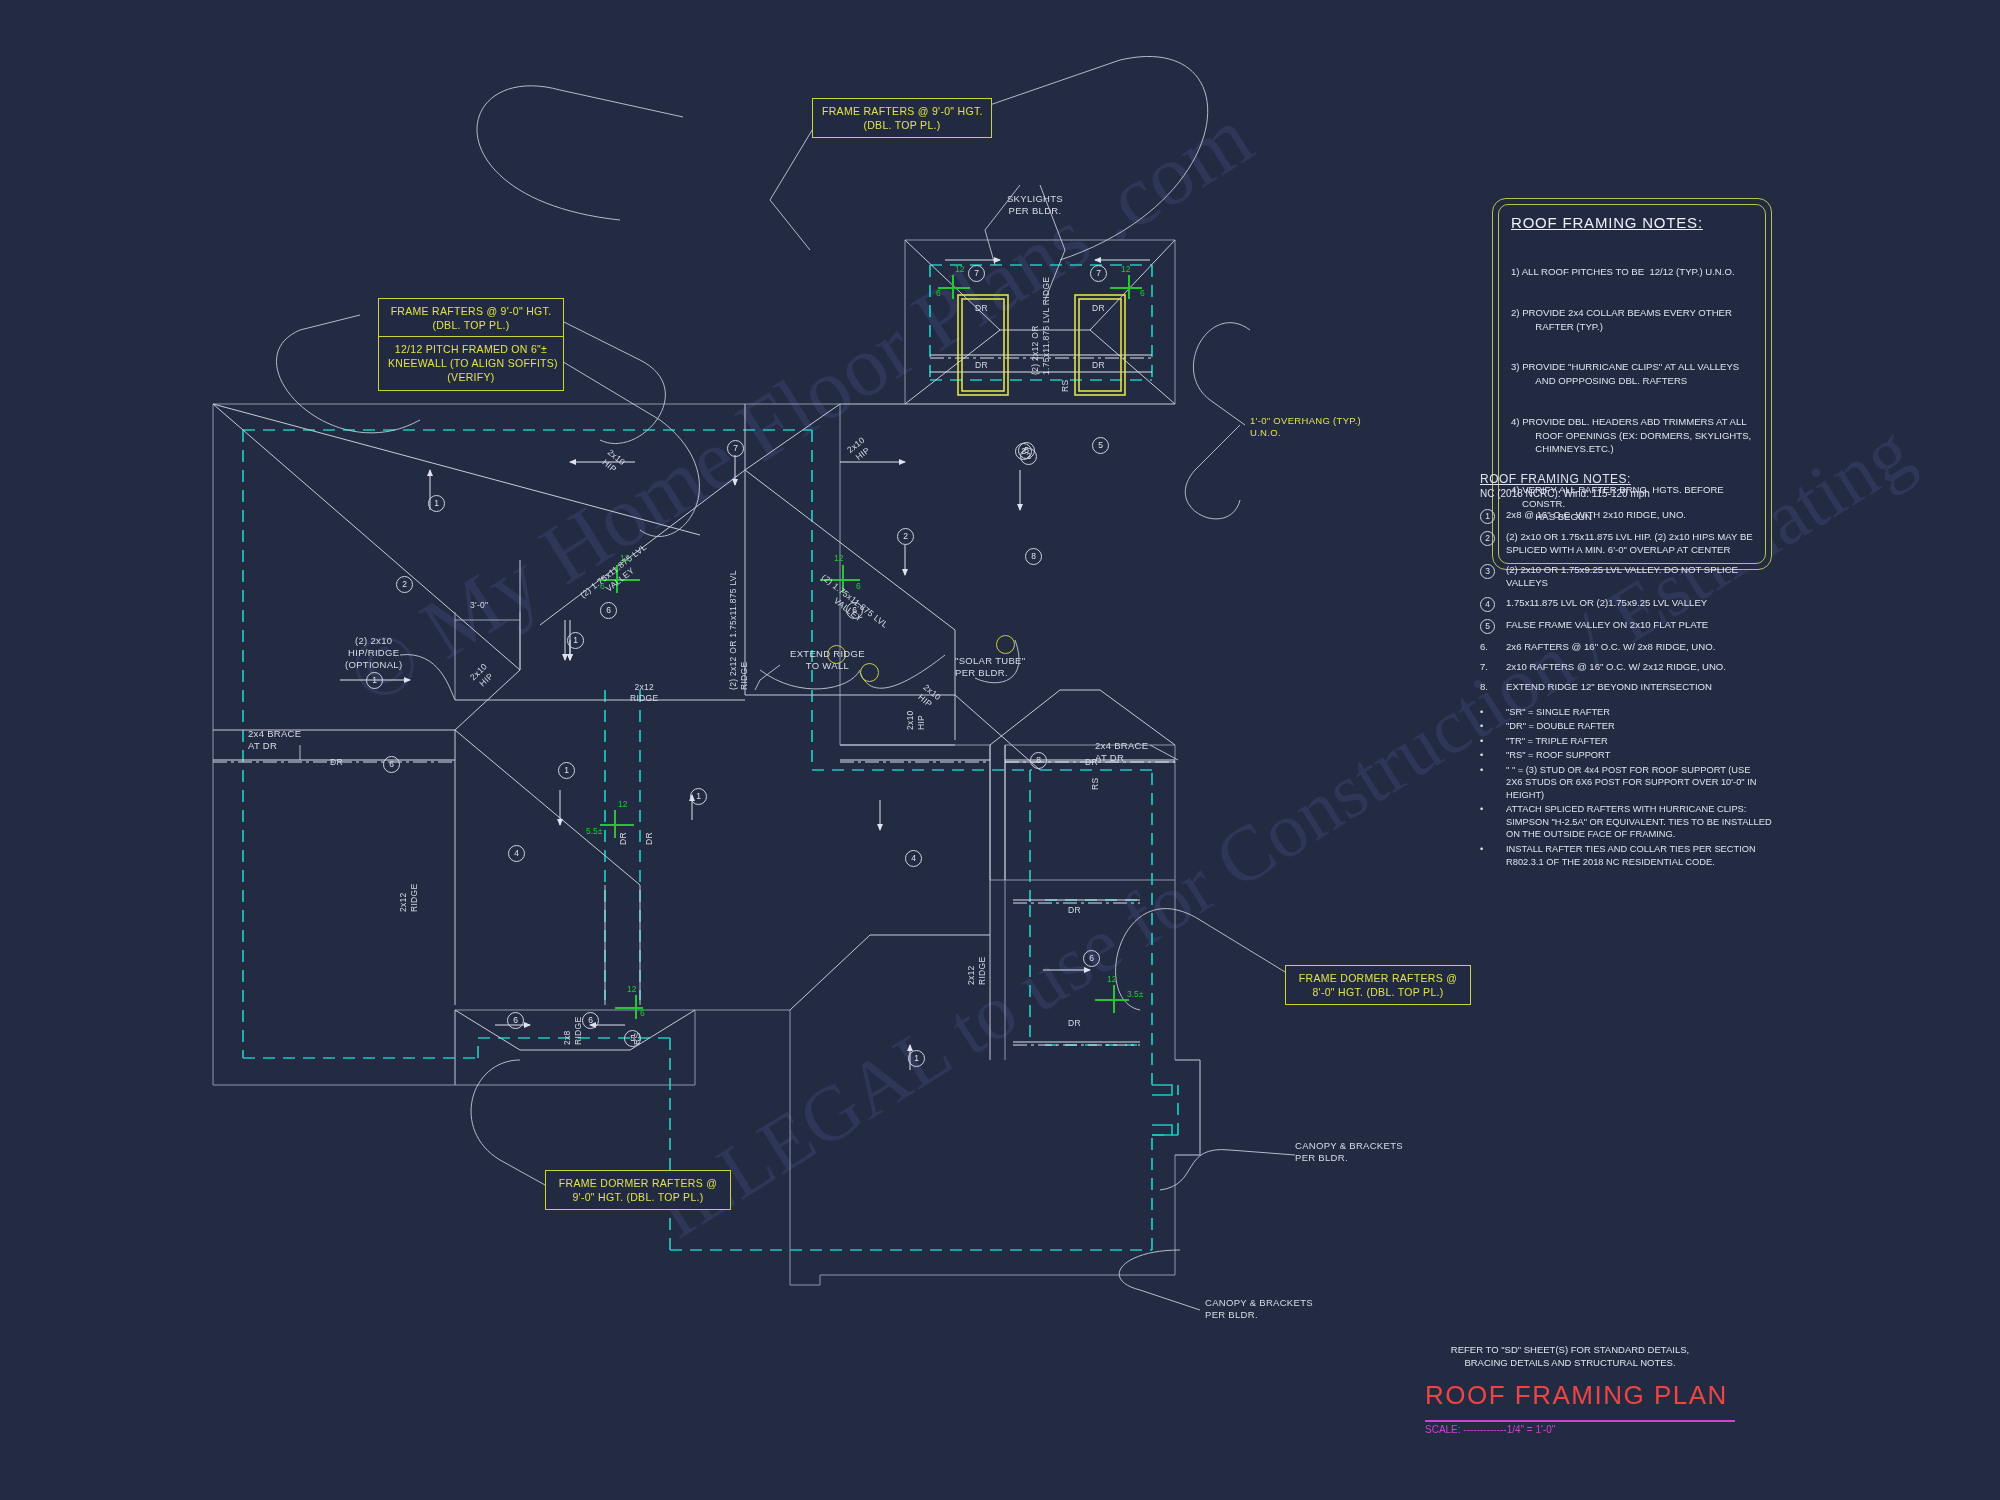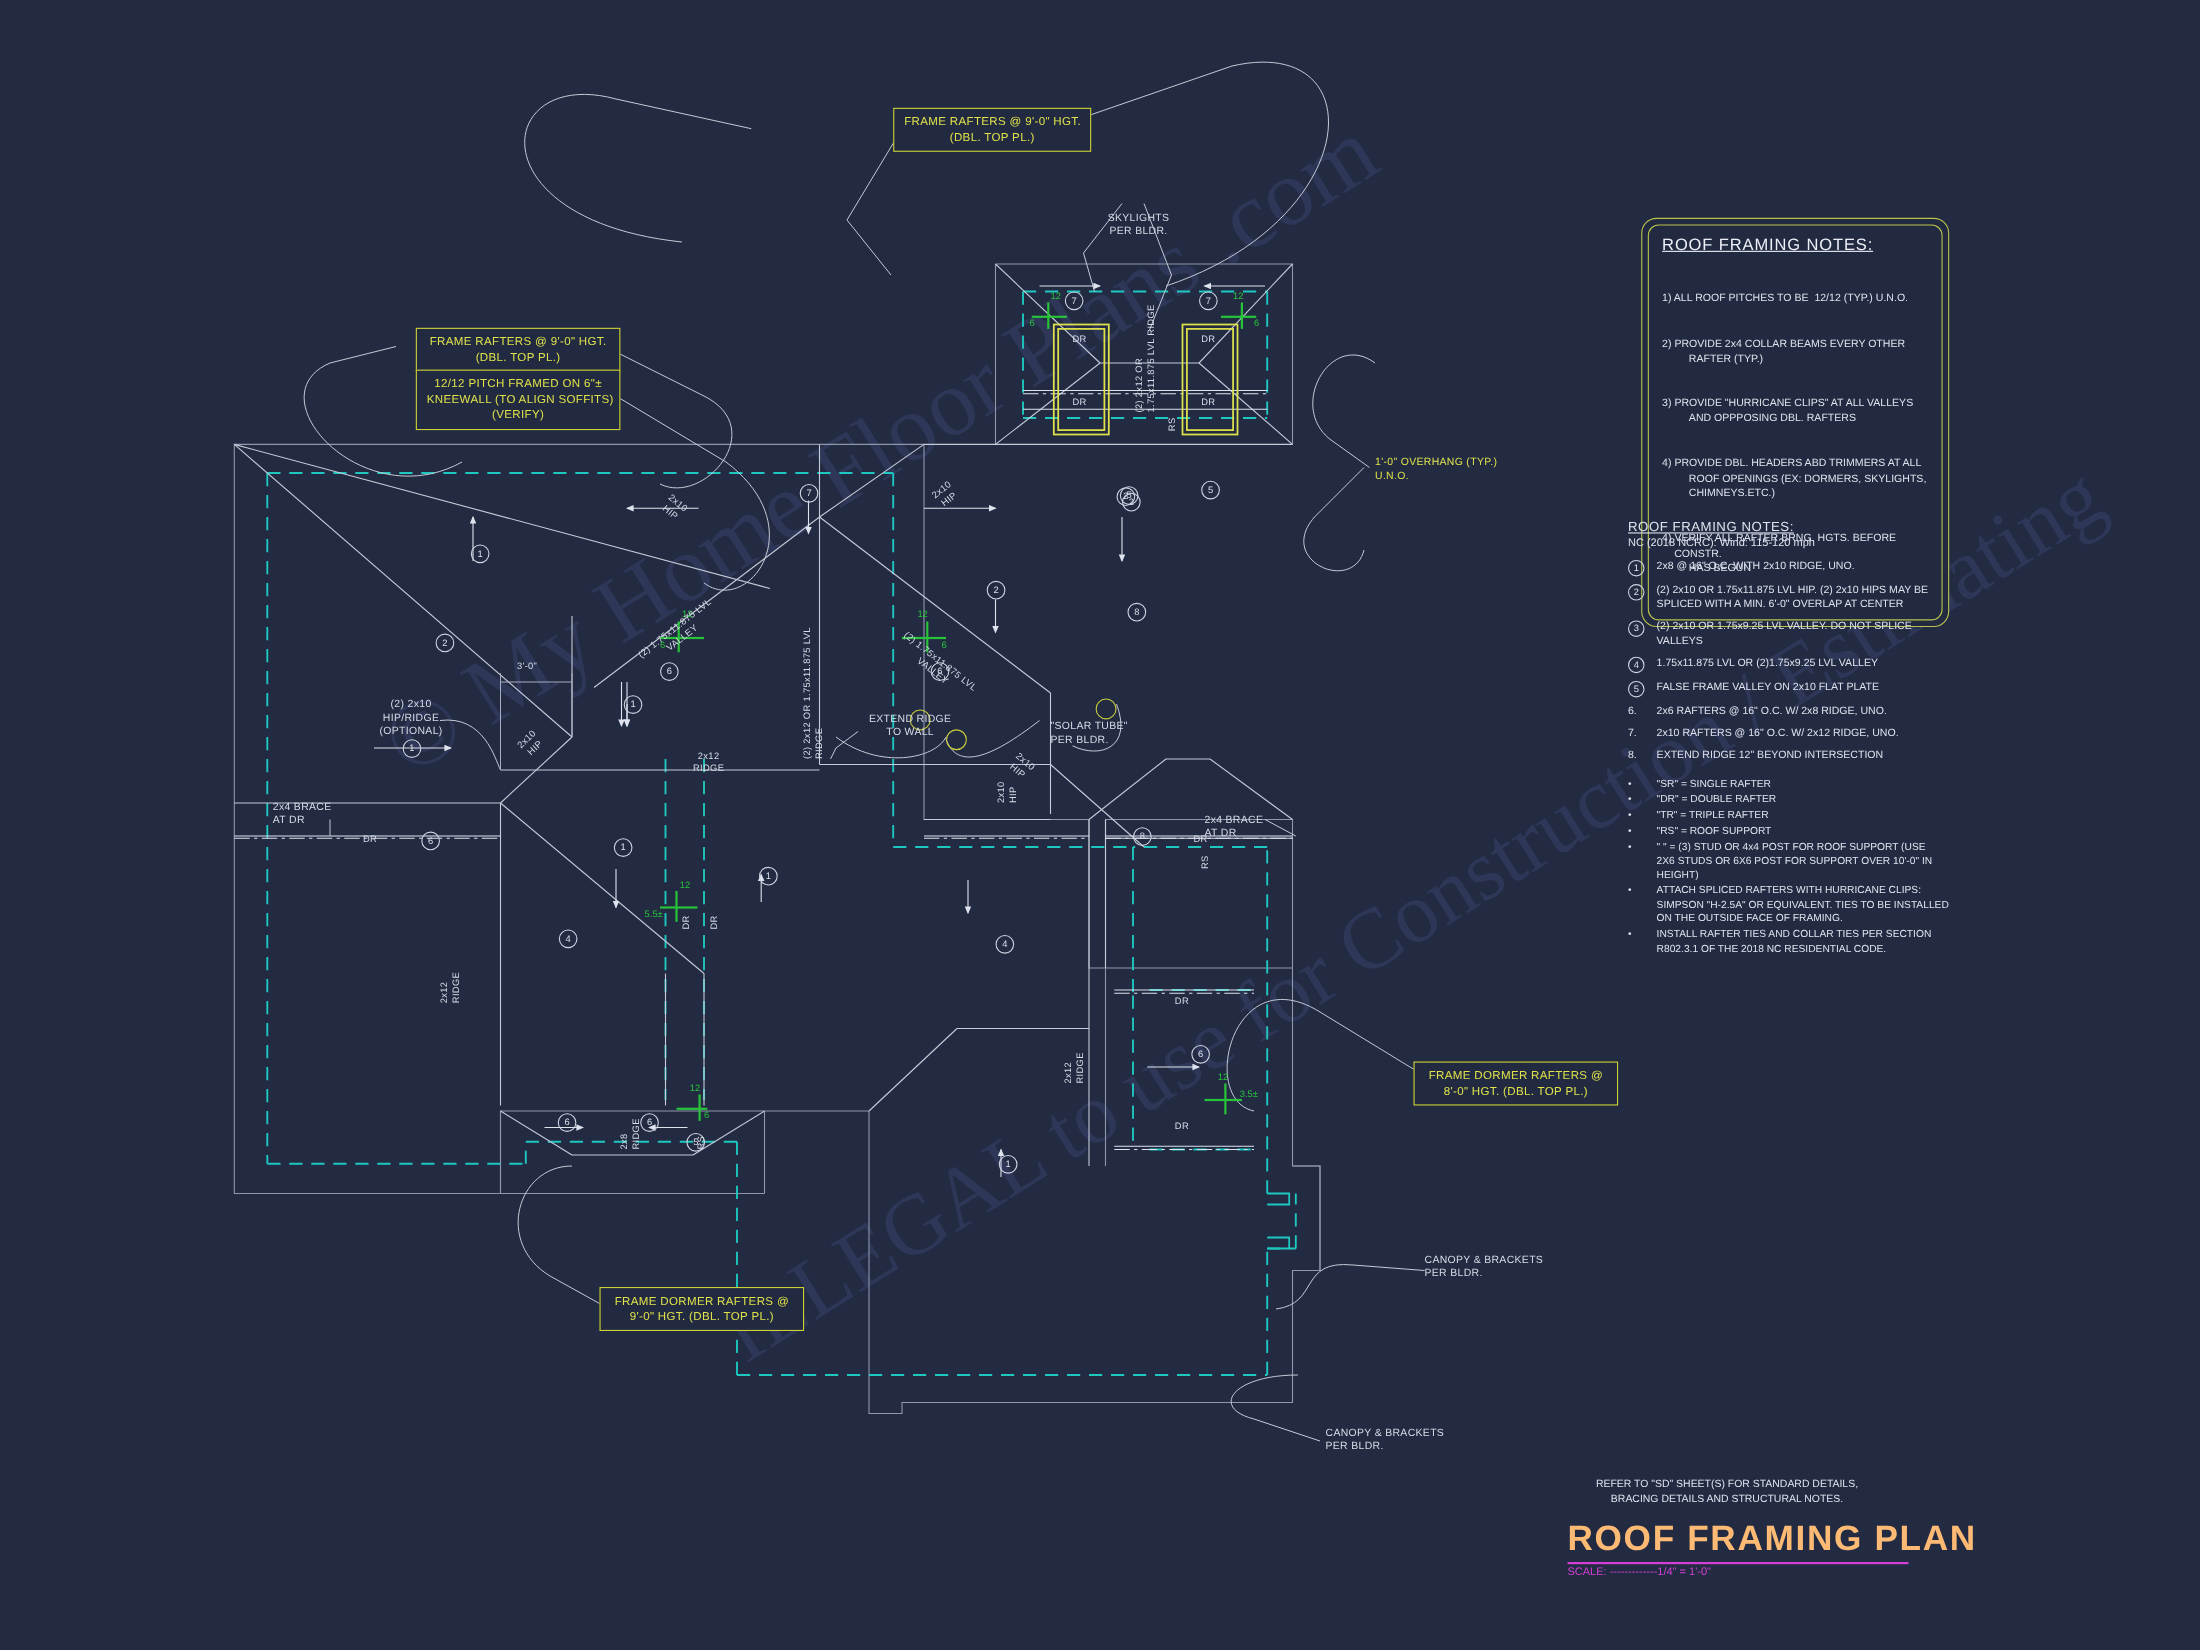--- a/index.html
+++ b/index.html
@@ -50,22 +50,22 @@
   .nrow .val{flex:1;}
   .circnum{display:inline-block;width:13px;height:13px;border:1px solid #cfd4e2;
            border-radius:50%;text-align:center;line-height:12px;font-size:8.5px;}
   .bul{display:flex;font-size:9.3px;line-height:1.35;margin-bottom:2px;}
   .bul .dot{width:26px;flex:none;text-align:left;}
   .bul .txt{flex:1;white-space:pre-line;}
 
   
   .refnote{position:absolute;color:#dfe3ee;font-size:9.5px;text-align:center;
            line-height:1.35;white-space:pre;}
-  .bigtitle{position:absolute;color:#fdba74;font-size:32px;letter-spacing:1.5px;
-            white-space:nowrap;font-weight:bold;}
+  .bigtitle{position:absolute;color:#ef4444;font-size:26px;letter-spacing:1.5px;
+            white-space:nowrap;}
   .titlerule{position:absolute;background:#d63fd6;height:2px;}
   .scaleline{position:absolute;color:#d63fd6;font-size:10px;white-space:pre;}
 
   
   .bub{position:absolute;width:15px;height:15px;border:1px solid #cfd4e2;border-radius:50%;
        color:#dde1ec;font-size:8.5px;text-align:center;line-height:14px;}
   .ybub{position:absolute;width:17px;height:17px;border:1.6px solid #c9cc3c;border-radius:50%;}
 
   
   .pitch{position:absolute;}

